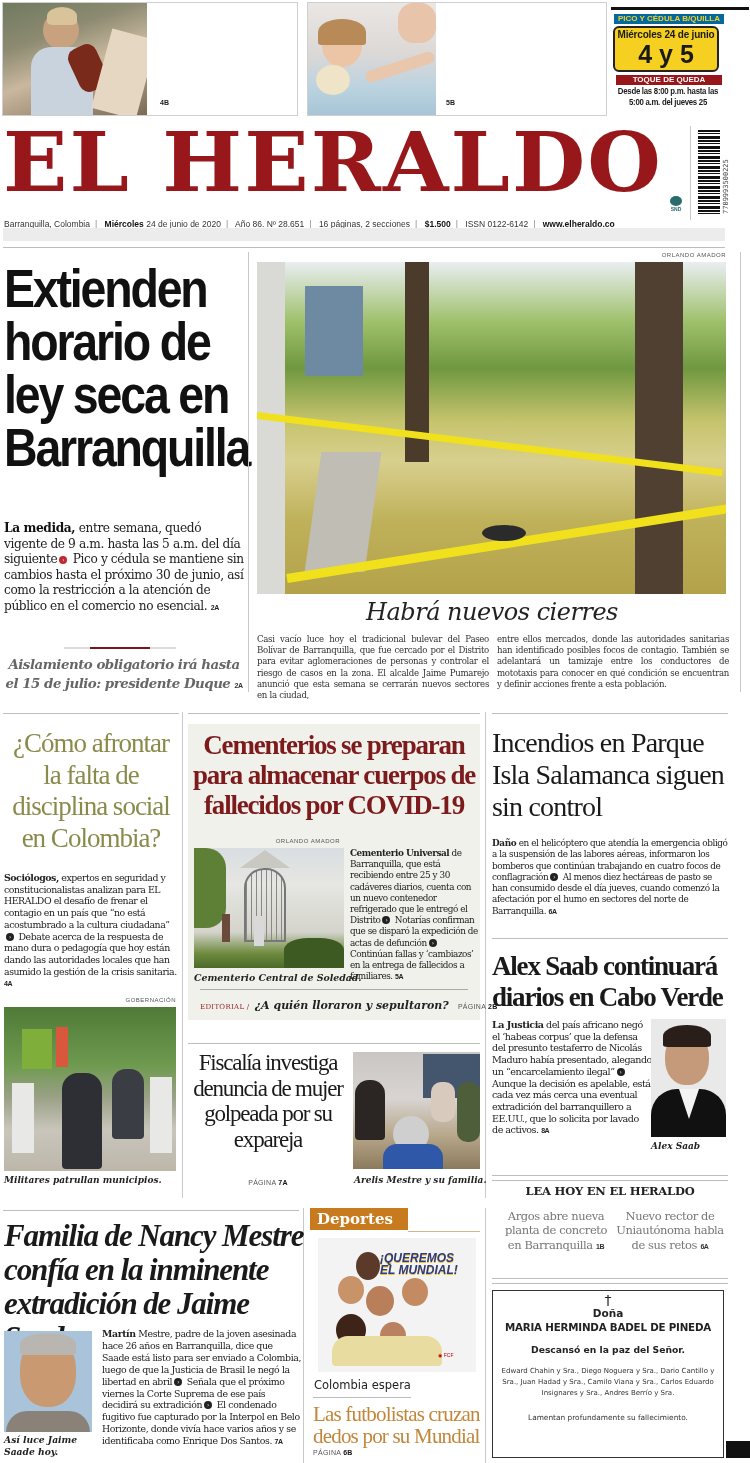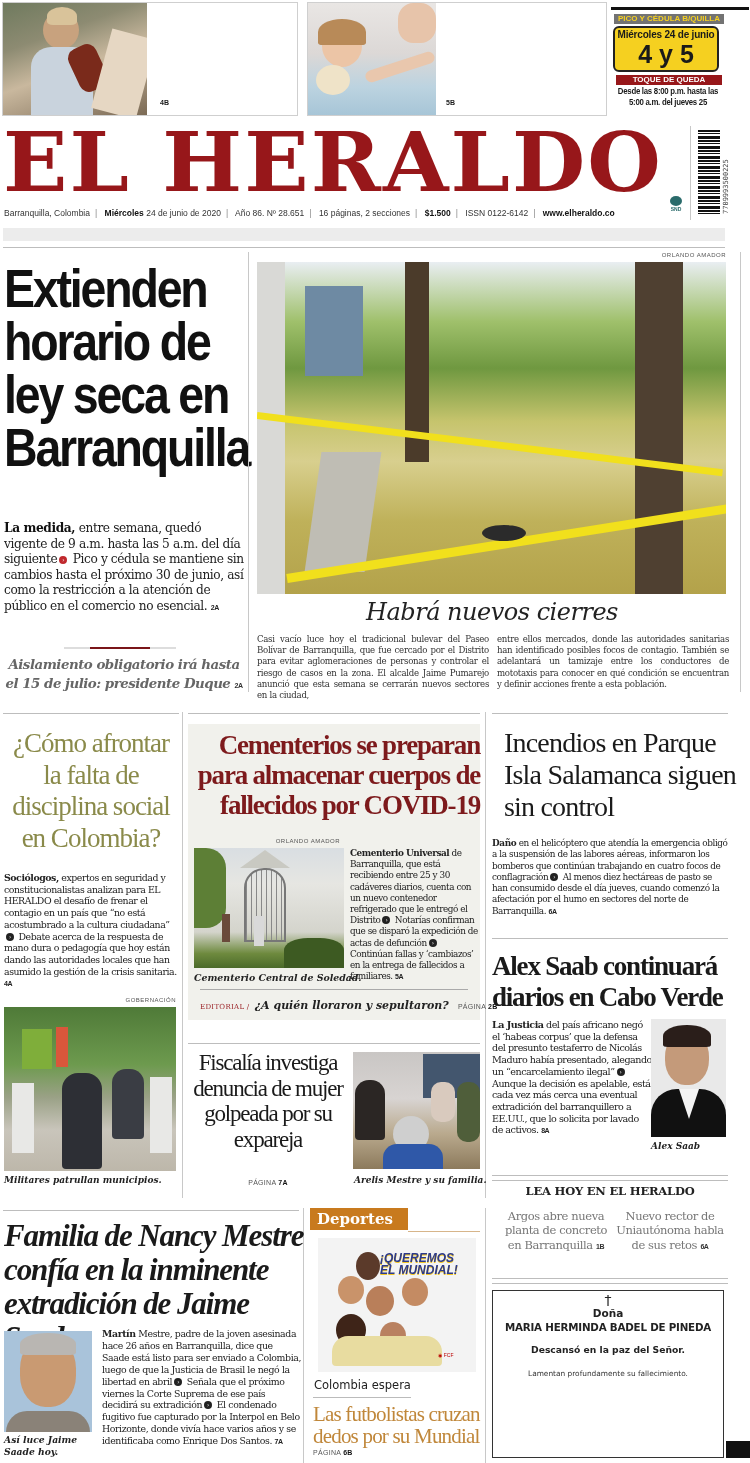--- a/index.html
+++ b/index.html
@@ -24,45 +24,45 @@
   
   .pico-top-bar { position: absolute; left: 611px; top: 2px; width: 138px; height: 8px; background: #fff; border-bottom: 3px solid #111; }
   .ribbon { position: absolute; text-align: center; font-family: "Liberation Sans", sans-serif; font-weight: bold; color: #fff; font-size: 8px; line-height: 10px; }
   .pico-card { position: absolute; left: 613px; top: 26px; width: 106px; height: 46px; background: #f5d020; border: 2px solid #222; border-radius: 6px; text-align: center; }
   .pico-date { font-family: "Liberation Sans", sans-serif; font-weight: bold; font-size: 10px; margin-top: 1px; letter-spacing: -0.2px; }
   .pico-nums { font-family: "Liberation Sans", sans-serif; font-weight: bold; font-size: 25px; line-height: 28px; }
   .toque-text { position: absolute; left: 611px; top: 86px; width: 114px; text-align: center; font-family: "Liberation Sans", sans-serif; font-weight: bold; font-size: 8.5px; line-height: 11px; letter-spacing: -0.3px; transform: scaleX(0.92); }
 
   
   .masthead { position: absolute; left: 3px; top: 117px; font-family: "DejaVu Serif", serif; font-weight: bold; font-size: 82px; line-height: 90px; color: #97171a; letter-spacing: 2px; transform: scaleX(1.03); transform-origin: left top; white-space: nowrap; }
-  .infoline { position: absolute; left: 4px; top: 208px; font-family: "Liberation Sans", sans-serif; font-size: 8.5px; color: #333; white-space: nowrap; }
+  .infoline { position: absolute; left: 4px; top: 219px; font-family: "Liberation Sans", sans-serif; font-size: 8.5px; color: #333; white-space: nowrap; }
   .infoline b { color: #111; }
   .infoline .sep { color: #888; margin: 0 5px; }
   .grey-band { position: absolute; left: 3px; top: 228px; width: 722px; height: 13px; background: #ececec; }
 
   
   .lead-head { position: absolute; left: 4px; top: 262px; width: 240px; font-family: "Liberation Sans", sans-serif; font-weight: bold; font-size: 54px; line-height: 53px; letter-spacing: -2.5px; color: #111; transform: scaleX(0.86); transform-origin: left top; white-space: nowrap; }
   .lead-body { position: absolute; left: 4px; top: 521px; width: 240px; font-family: "DejaVu Serif", serif; font-size: 12.2px; line-height: 15.5px; letter-spacing: -0.4px; color: #222; }
   .lead-body b { color: #111; }
   .mini-rule { position: absolute; left: 64px; top: 647px; width: 112px; height: 2px; background: #ddd; }
   .mini-rule span { position: absolute; left: 26px; width: 60px; height: 2px; background: #7a1519; }
   .lead-sub { position: absolute; left: 2px; top: 655px; width: 244px; text-align: center; font-family: "DejaVu Serif", serif; font-style: italic; font-weight: bold; font-size: 13.4px; line-height: 19px; color: #666; letter-spacing: -0.5px; }
   .photo-title { position: absolute; left: 258px; top: 598px; width: 468px; text-align: center; font-family: "DejaVu Serif", serif; font-style: italic; font-size: 24px; color: #222; letter-spacing: -0.5px; }
   .photo-body { position: absolute; top: 634px; width: 232px; font-family: "DejaVu Serif", serif; font-size: 8.6px; line-height: 11.2px; letter-spacing: -0.3px; color: #333; text-align: justify; }
 
   
   .q-head { position: absolute; left: 6px; top: 728px; width: 170px; text-align: center; font-family: "Liberation Serif", serif; font-size: 27px; line-height: 31.5px; color: #8a8a4a; letter-spacing: -1px; }
   .q-body { position: absolute; left: 4px; top: 872px; width: 176px; font-family: "DejaVu Serif", serif; font-size: 9.4px; line-height: 11.7px; letter-spacing: -0.45px; color: #222; }
 
   .cem-box { position: absolute; left: 188px; top: 724px; width: 292px; height: 296px; background: #f1f1ec; }
-  .cem-head { position: absolute; left: 188px; top: 730px; width: 292px; text-align: right; font-family: "Liberation Serif", serif; font-weight: bold; font-size: 27px; line-height: 30px; color: #7d1a1c; letter-spacing: -1.2px; }
+  .cem-head { position: absolute; left: 188px; top: 730px; width: 292px; text-align: center; font-family: "Liberation Serif", serif; font-weight: bold; font-size: 27px; line-height: 30px; color: #7d1a1c; letter-spacing: -1.2px; }
   .cem-body { position: absolute; left: 350px; top: 848px; width: 130px; font-family: "DejaVu Serif", serif; font-size: 8.9px; line-height: 11.2px; letter-spacing: -0.45px; color: #222; }
   .editorial { position: absolute; left: 200px; top: 994px; width: 280px; font-family: "DejaVu Serif", serif; white-space: nowrap; }
 
-  .inc-head { position: absolute; left: 492px; top: 727px; width: 240px; font-family: "Liberation Serif", serif; font-size: 28px; line-height: 32px; letter-spacing: -0.8px; color: #1a1a1a; margin-left: 12px; }
+  .inc-head { position: absolute; left: 492px; top: 727px; width: 240px; font-family: "Liberation Serif", serif; font-size: 28px; line-height: 32px; letter-spacing: -0.8px; color: #1a1a1a; }
   .inc-body { position: absolute; left: 492px; top: 838px; width: 236px; font-family: "DejaVu Serif", serif; font-size: 8.9px; line-height: 11.3px; letter-spacing: -0.4px; color: #222; }
 
   .saab-head { position: absolute; left: 492px; top: 951px; width: 240px; font-family: "Liberation Serif", serif; font-weight: bold; font-size: 27px; line-height: 31px; letter-spacing: -1.2px; color: #1a1a1a; }
   .saab-body { position: absolute; left: 492px; top: 1019px; width: 160px; font-family: "DejaVu Serif", serif; font-size: 9.6px; line-height: 11.7px; letter-spacing: -0.5px; color: #222; }
 
   .fisc-head { position: absolute; left: 188px; top: 1050px; width: 160px; text-align: center; font-family: "Liberation Serif", serif; font-size: 23px; line-height: 25.5px; letter-spacing: -1.2px; color: #1a1a1a; }
   .pagina { font-family: "Liberation Sans", sans-serif; font-size: 7px; color: #555; letter-spacing: 0.3px; }
   .pagina b { color: #111; }
 
   
@@ -102,21 +102,21 @@
     <div class="abs" style="left:14px; top:22px; width:40px; height:42px; border-radius:50%; background:#ecc5a6;"></div>
     <div class="abs" style="left:10px; top:16px; width:48px; height:26px; border-radius:50% 50% 10% 10%; background:#b88a58;"></div>
     <div class="abs" style="left:8px; top:62px; width:34px; height:30px; border-radius:50%; background:#efe3c8;"></div>
     <div class="abs" style="left:90px; top:0; width:38px; height:40px; border-radius:40%; background:#e7c4aa;"></div>
     <div class="abs" style="left:56px; top:58px; width:72px; height:12px; background:#e9c7ad; transform:rotate(-18deg); border-radius:6px;"></div>
   </div>
   <div class="teaser-page" style="left:138px; top:96px;">5B</div>
 </div>
 
 <div class="pico-top-bar"></div>
-<div class="ribbon" style="left:614px; top:14px; width:110px; background:#737373; color:#f5d020;">PICO Y CÉDULA B/QUILLA</div>
+<div class="ribbon" style="left:614px; top:14px; width:110px; background:#0369a1; color:#f5d020;">PICO Y CÉDULA B/QUILLA</div>
 <div class="pico-card">
   <div class="pico-date">Miércoles 24 de junio</div>
   <div class="pico-nums">4 y 5</div>
 </div>
 <div class="ribbon" style="left:616px; top:75px; width:106px; background:#97171a;">TOQUE DE QUEDA</div>
 <div class="toque-text">Desde las 8:00 p.m. hasta las 5:00 a.m. del jueves 25</div>
 
 <div class="masthead">EL HERALDO</div>
 <div class="vr" style="left:690px; top:126px; height:94px;"></div>
 <div class="abs" style="left:698px; top:130px; width:22px; height:86px; background: repeating-linear-gradient(180deg,#111 0 2px,#fff 2px 3px,#111 3px 4px,#fff 4px 6px,#111 6px 9px,#fff 9px 10px);"></div>
@@ -301,15 +301,16 @@
   <span class="ref" style="color:#333;">6A</span>
 </div>
 <div class="hr" style="left:492px; top:1278px; width:236px;"></div>
 <div class="hr" style="left:492px; top:1283px; width:236px;"></div>
 
 <div class="obit">
   <div class="cross">†</div>
   <div class="d1">Doña</div>
   <div class="d2">MARIA HERMINDA BADEL DE PINEDA</div>
   <div class="d3">Descansó en la paz del Señor.</div>
+  <div class="d4">Edward Chahin y Sra., Diego Noguera y Sra., Dario Cantillo y Sra., Juan Hadad y Sra., Camilo Viana y Sra., Carlos Eduardo Insignares y Sra., Andres Berrío y Sra.</div>
   <div class="d5">Lamentan profundamente su fallecimiento.</div>
 </div>
 <div class="abs" style="left:726px; top:1441px; width:24px; height:17px; background:#111;"></div>
 
 </body></html>

